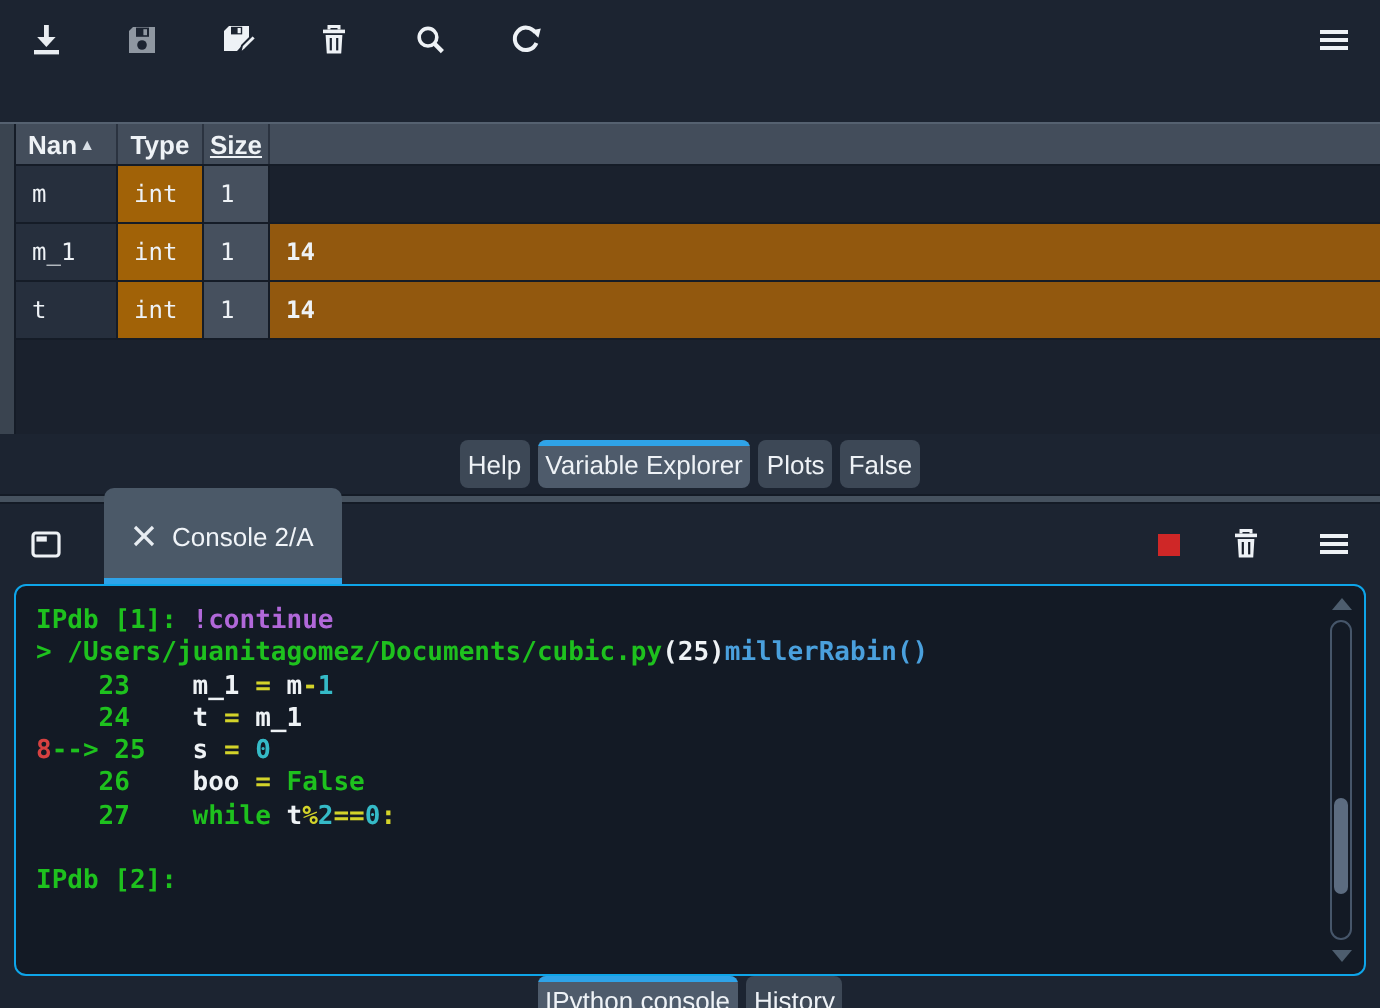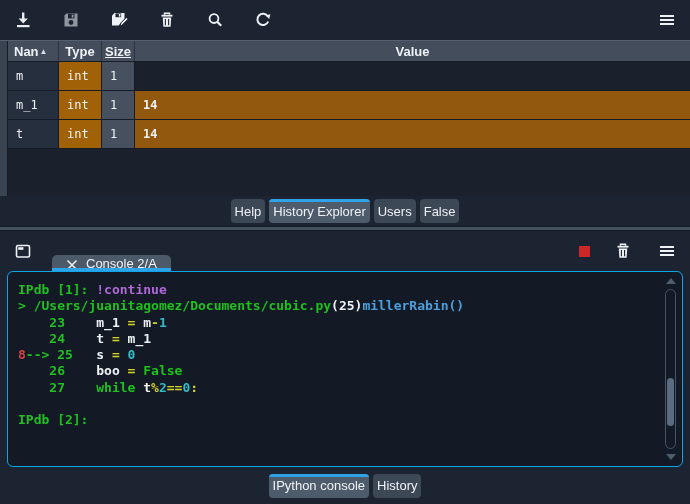--- a/index.html
+++ b/index.html
@@ -12,21 +12,21 @@
   }
   .app { width:690px; height:504px; display:flex; flex-direction:column; }
 
   
   .toolbar { height:40px; display:flex; align-items:center; padding:0 12px; gap:26px; flex:0 0 auto; }
   .tbtn { width:22px; height:22px; display:flex; align-items:center; justify-content:center; cursor:pointer; }
   .spacer { flex:1; }
   svg { display:block; }
 
   
-  .table-wrap { height:156px; flex:0 0 auto; display:flex; background:#1a212d; border-top:1px solid #556170; position:relative; }
+  .table-wrap { height:156px; flex:0 0 auto; display:flex; background:#1a212d; border-top:1px solid #556170; position:relative;margin-top:21px; }
   .vstrip { width:8px; background:#3a4450; border-right:1px solid #151c27; flex:0 0 auto; }
   .vtable { flex:1; display:flex; flex-direction:column; }
   .thead { display:flex; height:21px; background:#434d5b; border-bottom:1px solid #151c27; font-weight:bold; flex:0 0 auto; }
   .th { display:flex; align-items:center; justify-content:center; border-right:1px solid #2b3340; overflow:hidden; white-space:nowrap; }
   .th-name { width:51px; justify-content:flex-start; padding-left:6px; }
   .th-type { width:43px; }
   .th-size { width:33px;text-decoration:underline; }
   .th-value { flex:1; border-right:none; }
   .sort-arrow { font-size:8px; color:#d6dde4; margin-left:1px; }
   .trow { display:flex; height:29px; border-bottom:1px solid #151c27; font-family:"DejaVu Sans Mono", monospace; font-size:12px; }
@@ -40,21 +40,21 @@
   .ptabs { height:30px; display:flex; align-items:center; justify-content:center; gap:4px; flex:0 0 auto; }
   .ptab { position:relative; height:24px; padding:0 4px; display:flex; align-items:center; background:#3d4856; border-radius:4px; color:#eef2f6; cursor:pointer; overflow:hidden; }
   .ptab.active { background:#4e5b6b; }
   .ptab.active::before { content:""; position:absolute; left:0; top:0; right:0; height:3px; background:#2fa3e8; }
 
   .splitter { height:5px; background:#46525f; border-top:1px solid #141b26; border-bottom:1px solid #141b26; flex:0 0 auto; }
 
   
   .console-toolbar { height:40px; display:flex; align-items:flex-end; padding:0 12px; flex:0 0 auto; }
   .console-toolbar .tbtn { align-self:center; }
-  .ctab { position:relative; height:16px; margin-left:18px; padding:0 14px; display:flex; align-items:flex-end; gap:8px; background:#4b5968; border-radius:5px 5px 0 0; cursor:pointer; z-index:2; }
+  .ctab { position:relative; height:48px; margin-left:18px; padding:0 14px; display:flex; align-items:center; gap:8px; background:#4b5968; border-radius:5px 5px 0 0; cursor:pointer; z-index:2; }
   .ctab::after { content:""; position:absolute; left:0; right:0; bottom:0; height:3px; background:#2fa3e8; }
   .ctab .label { font-size:13px; color:#f0f4f8; }
   .rgroup { display:flex; align-items:center; gap:22px; align-self:center; }
   .stopsq { width:11px; height:11px; background:#cf2727; cursor:pointer; }
 
   .console-frame { height:196px; margin:0 7px; background:#131a25; border:1px solid #0ea5e9; border-radius:6px; position:relative; overflow:hidden; flex:0 0 auto; }
   .console-out { font-family:"DejaVu Sans Mono", monospace; font-size:13px; font-weight:bold; line-height:16.3px; padding:10px 24px 10px 10px; white-space:pre; }
   .c-green  { color: var(--green); }
   .c-purple { color: var(--purple); }
   .c-blue   { color: var(--blue); }
@@ -136,21 +136,20 @@
   <div class="table-wrap">
     <div class="vstrip"></div>
     <div class="vtable">
       <div class="thead">
         <div class="th th-name">
           <span>Nan</span>
             <span class="sort-arrow">▲</span>
         </div>
         <div class="th th-type">Type</div>
         <div class="th th-size">Size</div>
-        <div class="th th-value">Value</div>
       </div>
       <div id="tbody">
           <div class="trow">
             <div class="td td-name">m</div>
             <div class="td td-type">int</div>
             <div class="td td-size">1</div>
           </div>
           <div class="trow">
             <div class="td td-name">m_1</div>
             <div class="td td-type">int</div>
@@ -162,22 +161,22 @@
             <div class="td td-type">int</div>
             <div class="td td-size">1</div>
             <div class="td td-value" style="background: rgb(146, 88, 14);">14</div>
           </div>
         </div>
     </div>
   </div>
 
   <div class="ptabs" id="pane-tabs">
       <div class="ptab">Help</div>
-      <div class="ptab active">History Explorer</div>
-      <div class="ptab">Users</div>
+      <div class="ptab active">Variable Explorer</div>
+      <div class="ptab">Plots</div>
       <div class="ptab">False</div>
     </div>
 
   <div class="splitter"></div>
 
   <div class="console-toolbar">
     <div class="tbtn">
       <svg width="20" height="20" viewBox="0 0 20 20">
         <rect x="3.5" y="4.5" width="13" height="11.5" rx="1.5" fill="none" stroke="#eef2f6" stroke-width="1.6"></rect>
         <rect x="5.2" y="6.2" width="5.2" height="2.6" fill="#eef2f6"></rect>

